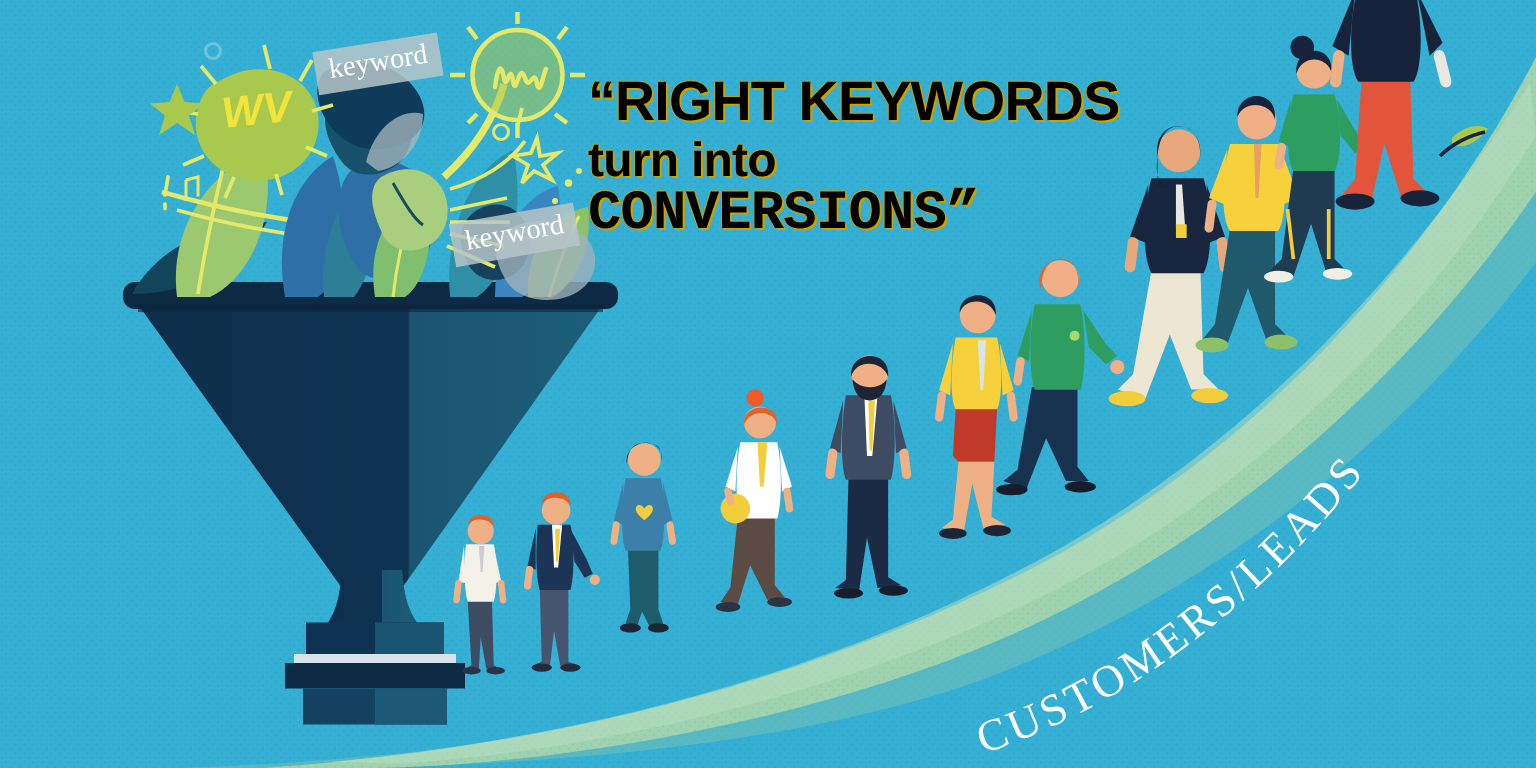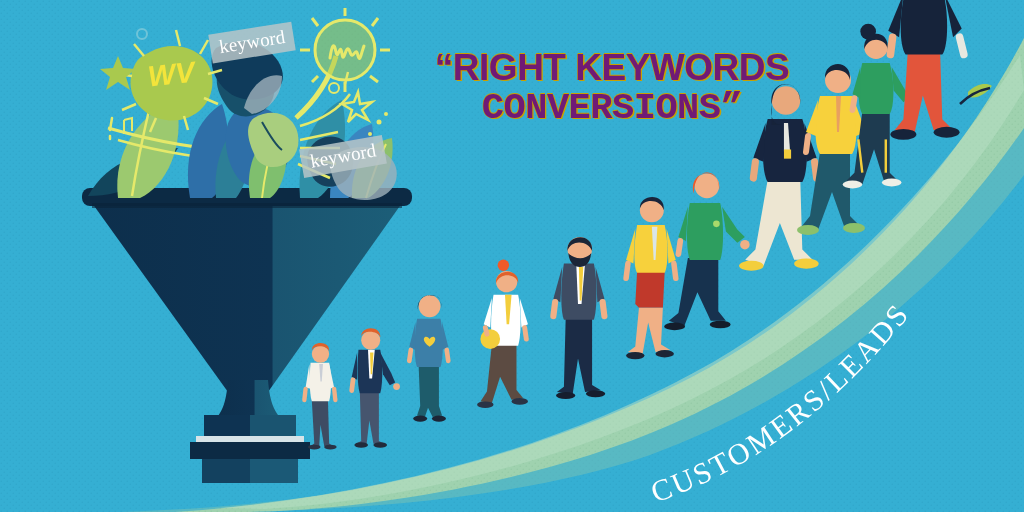--- a/index.html
+++ b/index.html
@@ -4,21 +4,21 @@
 <style>
   html,body{margin:0;padding:0;background:#111;}
   #stage{
     position:relative;width:1024px;height:512px;overflow:hidden;
     font-family:"Liberation Sans", sans-serif;
     background:#35AFD3;
   }
   #stage svg.layer{position:absolute;left:0;top:0;width:1024px;height:512px;}
   .headline{
     position:absolute;left:392px;top:48px;width:440px;
-    text-align:center;color:#701a75;
+    text-align:left;color:#000000;
     font-family:"Liberation Sans", sans-serif;
     font-weight:bold;line-height:1.07;
     letter-spacing:-0.5px;
     text-shadow:
       1.4px 1.4px 0 #C9A100,
       -0.6px 0 0 #C9A100,
       0 -0.6px 0 #C9A100;
     user-select:none;
   }
   .headline .l1{display:block;font-size:37px;}
@@ -348,20 +348,21 @@
         <path id="labelcurve" d="M 648,505 C 760,470 860,390 950,262" fill="none" stroke="none"></path>
         <text font-family="Liberation Serif, serif" font-size="30" fill="#FFFFFF" letter-spacing="2.5">
           <textPath href="#labelcurve" startOffset="2%">CUSTOMERS/LEADS</textPath>
         </text>
       </g>
     </g>
   </svg>
 
   <div class="headline">
     <span class="l1">“RIGHT KEYWORDS</span>
+    <span class="l2">turn into</span>
     <span class="l3">CONVERSIONS”</span>
   </div>
 
   <div class="kwtag" id="kw1">keyword</div>
   <div class="kwtag" id="kw2">keyword</div>
 
   <div class="doodletext" id="wvtext">WV</div>
 
 </div>
 

